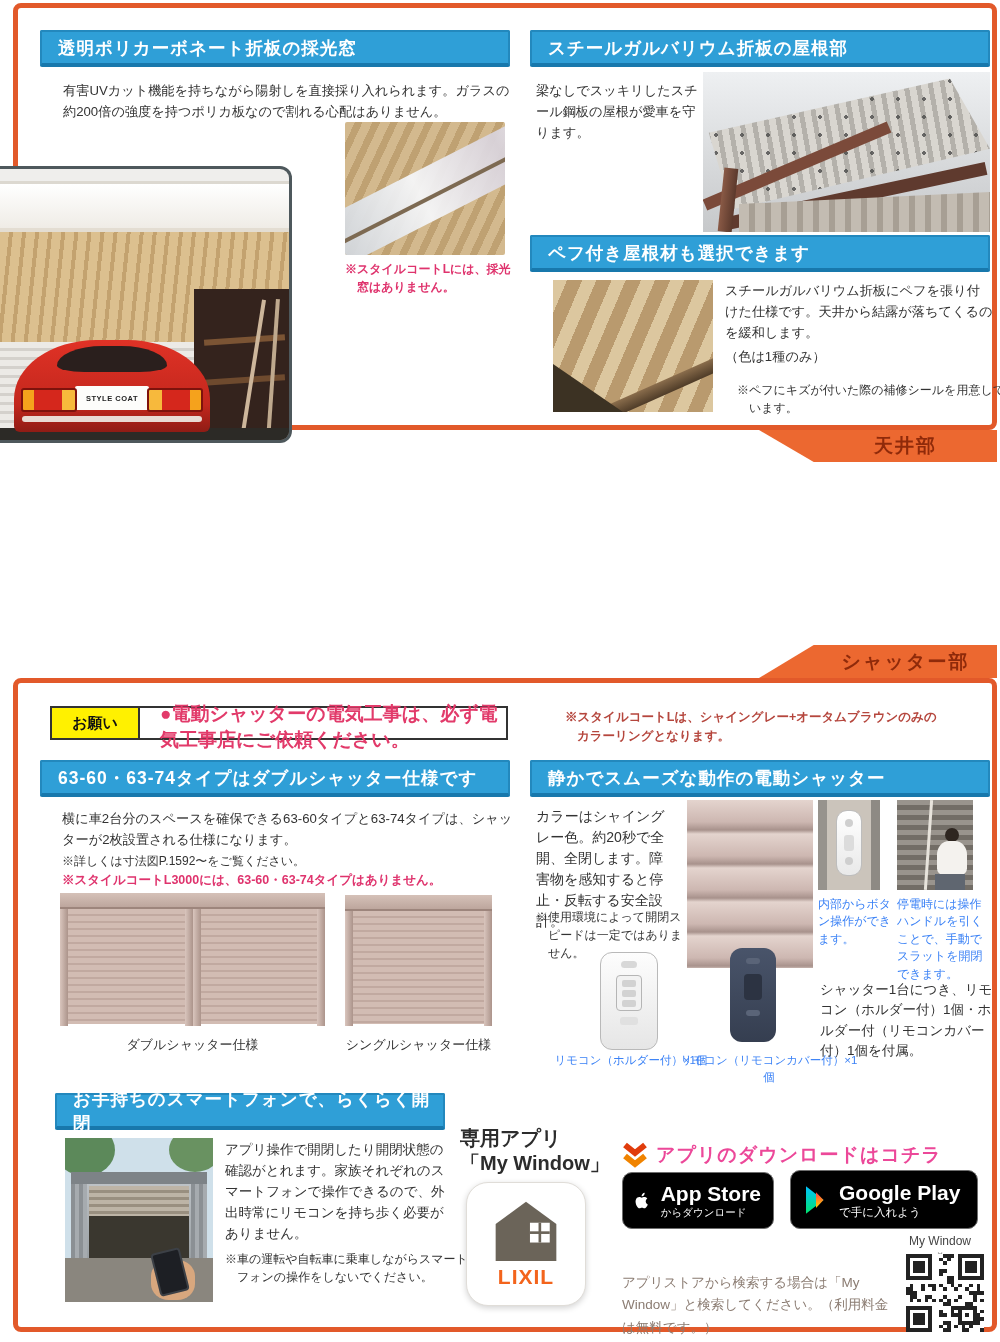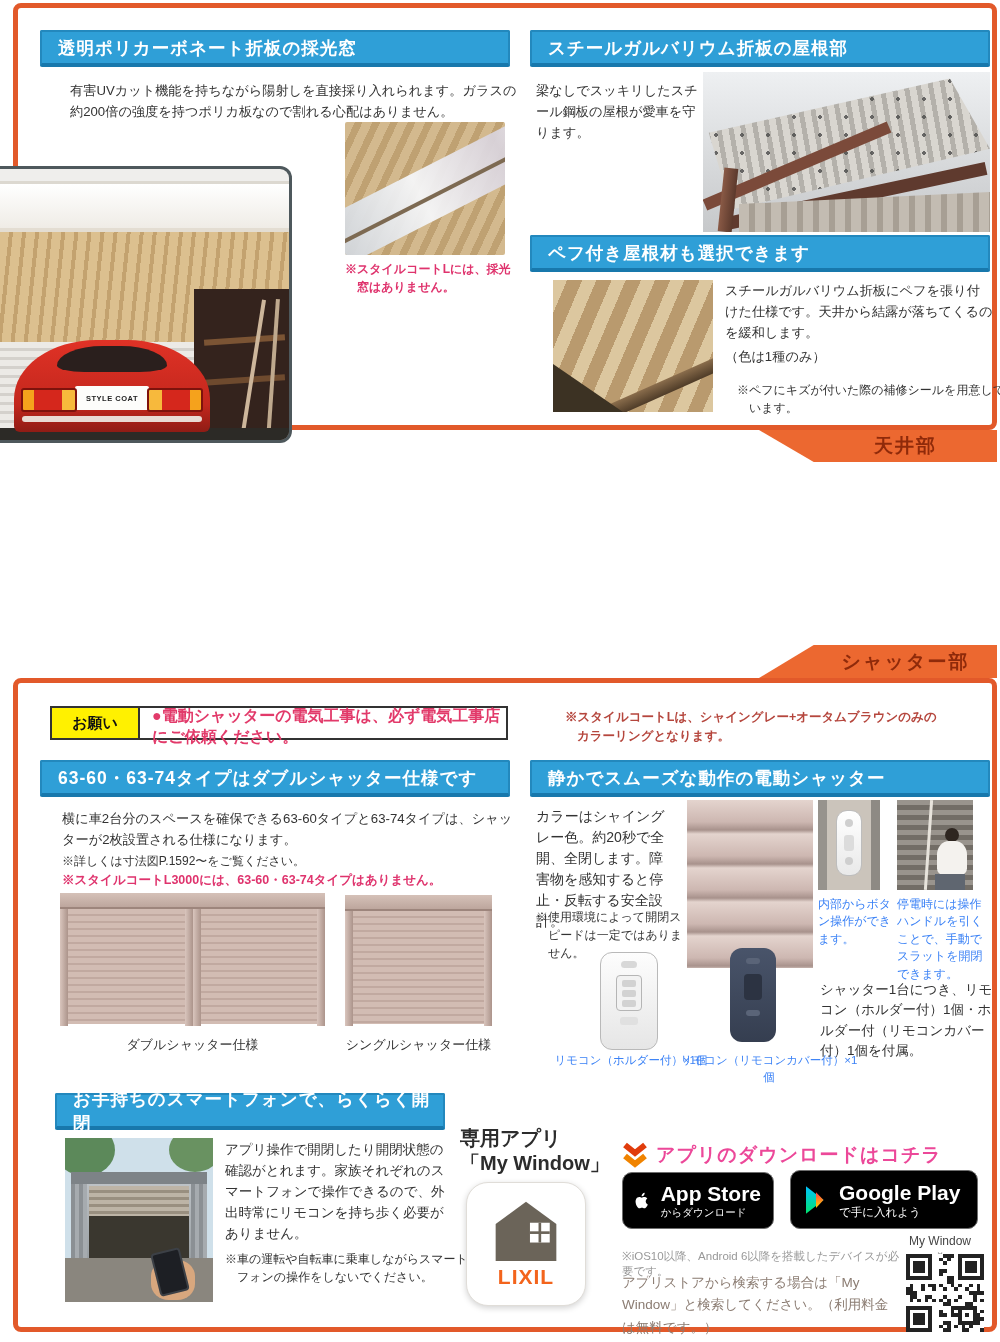--- a/index.html
+++ b/index.html
@@ -17,21 +17,21 @@
   .body-txt{position:absolute;font-size:13.2px;line-height:1.6;color:#333;}
   .note-blk{position:absolute;font-size:12px;line-height:1.5;color:#333;padding-left:1em;text-indent:-1em;}
   .note-pink{color:#df336d;}
   .cap{position:absolute;font-size:13px;color:#333;text-align:center;}
   .smallcap{position:absolute;font-size:12px;line-height:1.45;color:#3b82f6;}
   .ph{position:absolute;overflow:hidden;}
   
   .reqbox{position:absolute;border:2px solid #333;display:flex;align-items:stretch;box-sizing:border-box;background:#fff;}
   .reqbadge{background:#fff100;border-right:2px solid #333;display:flex;align-items:center;justify-content:center;
         font-weight:bold;font-size:15px;color:#111;width:86px;flex:0 0 auto;}
-  .reqtext{display:flex;align-items:center;padding-left:12px;font-size:16px;font-weight:bold;color:#e23a6a;margin-top:8px;}
+  .reqtext{display:flex;align-items:center;padding-left:20px;font-size:19px;font-weight:bold;color:#e23a6a;margin-top:8px;}
   
   .store-badge{position:absolute;background:#000;border:1px solid #6e6e6e;border-radius:10px;display:flex;
         align-items:center;padding:0 12px;box-sizing:border-box;cursor:pointer;}
   .store-badge .txt{color:#fff;margin-left:10px;line-height:1.1;}
   .store-badge .main{font-size:21px;font-weight:bold;white-space:nowrap;}
   .store-badge .sub{font-size:10.5px;margin-top:2px;}
   .appicon{position:absolute;background:#fff;border:1px solid #e0ddd8;border-radius:22px;
         box-shadow:0 2px 6px rgba(0,0,0,.18);display:flex;flex-direction:column;align-items:center;justify-content:center;}
   .lixil{color:#f3641c;font-weight:bold;font-size:21px;letter-spacing:1px;margin-top:4px;}
   .dlhead{position:absolute;display:flex;align-items:center;font-weight:bold;font-size:19px;color:#ec4899;letter-spacing:1px;}
@@ -45,21 +45,21 @@
 <div class="page">
 
   <div class="frame" style="left:13px;top:3px;width:984px;height:427px;"></div>
   <div class="tab" style="left:759px;top:430px;width:238px;height:32px;clip-path:polygon(0 0,100% 0,100% 100%,23% 100%);padding-left:55px;">
     <span>天井部</span>
   </div>
 
   <div class="bluebar" style="left:40px;top:30px;width:470px;height:37px;">
     <span>透明ポリカーボネート折板の採光窓</span>
   </div>
-  <div class="body-txt" style="left:70px;top:80px;width:447px;">有害UVカット機能を持ちながら陽射しを直接採り入れられます。ガラスの約200倍の強度を持つポリカ板なので割れる心配はありません。</div>
+  <div class="body-txt" style="left:63px;top:80px;width:447px;">有害UVカット機能を持ちながら陽射しを直接採り入れられます。ガラスの約200倍の強度を持つポリカ板なので割れる心配はありません。</div>
 
   <div class="ph" style="left:345px;top:122px;width:160px;height:133px;border-radius:2px;
               background:repeating-linear-gradient(115deg,#d3b98e 0 9px,#bfa172 9px 16px);">
     <div class="abs" style="left:-30px;top:38px;width:260px;height:52px;transform:rotate(-27deg);
                 background:linear-gradient(90deg,#cdd2d8,#f5f6f8 40%,#d8d2da 75%,#efeff2);opacity:.95;"></div>
     <div class="abs" style="left:-20px;top:66px;width:240px;height:4px;transform:rotate(-27deg);background:#7d6a52;"></div>
   </div>
   <div class="note-blk note-pink" style="left:345px;top:260px;width:165px;font-weight:bold;">※スタイルコートLには、採光窓はありません。</div>
 
   <div class="ph" style="left:0;top:166px;width:289px;height:271px;border:3px solid #4e585c;border-left:none;
@@ -291,21 +291,20 @@
       <div class="main">App Store</div>
       <div class="sub">からダウンロード</div>
     </div>
   </div>
 
   <div class="abs" style="left:895px;top:1234px;width:90px;text-align:center;font-size:12px;color:#444;">
     <span>My Window</span>
     <div style="font-size:11px;color:#888;line-height:.7;">⌄</div>
   </div>
 
-  <div class="abs" style="left:622px;top:1248px;width:282px;font-size:11.5px;color:#999;">※iOS10以降、Android 6以降を搭載したデバイスが必要です。</div>
   <div class="abs" style="left:622px;top:1272px;width:274px;font-size:13.5px;line-height:1.65;color:#8b7c72;">アプリストアから検索する場合は「My Window」と検索してください。（利用料金は無料です。）</div>
 
   <svg id="qr-svg" class="abs" style="left:906px;top:1254px;" width="78" height="78" viewBox="0 0 21 21" shape-rendering="crispEdges">
       <rect x="0" y="0" width="21" height="21" fill="#ffffff"></rect>
       <rect x="0" y="9" width="1" height="1" fill="#222"></rect>
       <rect x="0" y="10" width="1" height="1" fill="#222"></rect>
       <rect x="1" y="8" width="1" height="1" fill="#222"></rect>
       <rect x="1" y="9" width="1" height="1" fill="#222"></rect>
       <rect x="1" y="10" width="1" height="1" fill="#222"></rect>
       <rect x="1" y="11" width="1" height="1" fill="#222"></rect>

